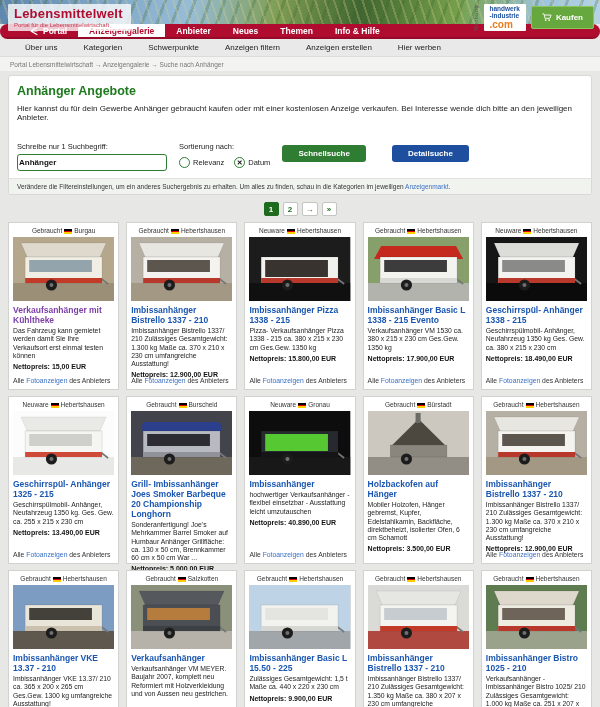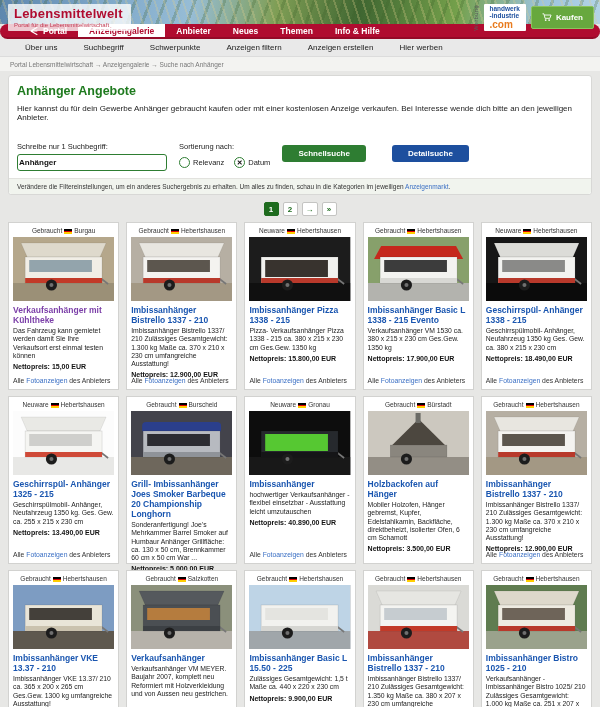--- a/index.html
+++ b/index.html
@@ -132,21 +132,21 @@
     </a>
     <a class="nav-item">
       <span>Themen</span>
     </a>
     <a class="nav-item">
       <span>Info &amp; Hilfe</span>
     </a>
   </nav>
 <nav class="subnav" id="subnav">
     <a>Über uns</a>
-    <a>Suchbegriff</a>
+    <a>Kategorien</a>
     <a>Schwerpunkte</a>
     <a>Anzeigen filtern</a>
     <a>Anzeigen erstellen</a>
     <a>Hier werben</a>
   </nav>
 <div class="breadcrumb">Portal Lebensmittelwirtschaft  →  Anzeigengalerie  →  Suche nach Anhänger</div>
 
 <section class="searchbox">
   <h1>Anhänger Angebote</h1>
   <p class="intro">Hier kannst du für dein Gewerbe Anhänger gebraucht kaufen oder mit einer kostenlosen Anzeige verkaufen. Bei Interesse wende dich bitte an den jeweiligen Anbieter.</p>

